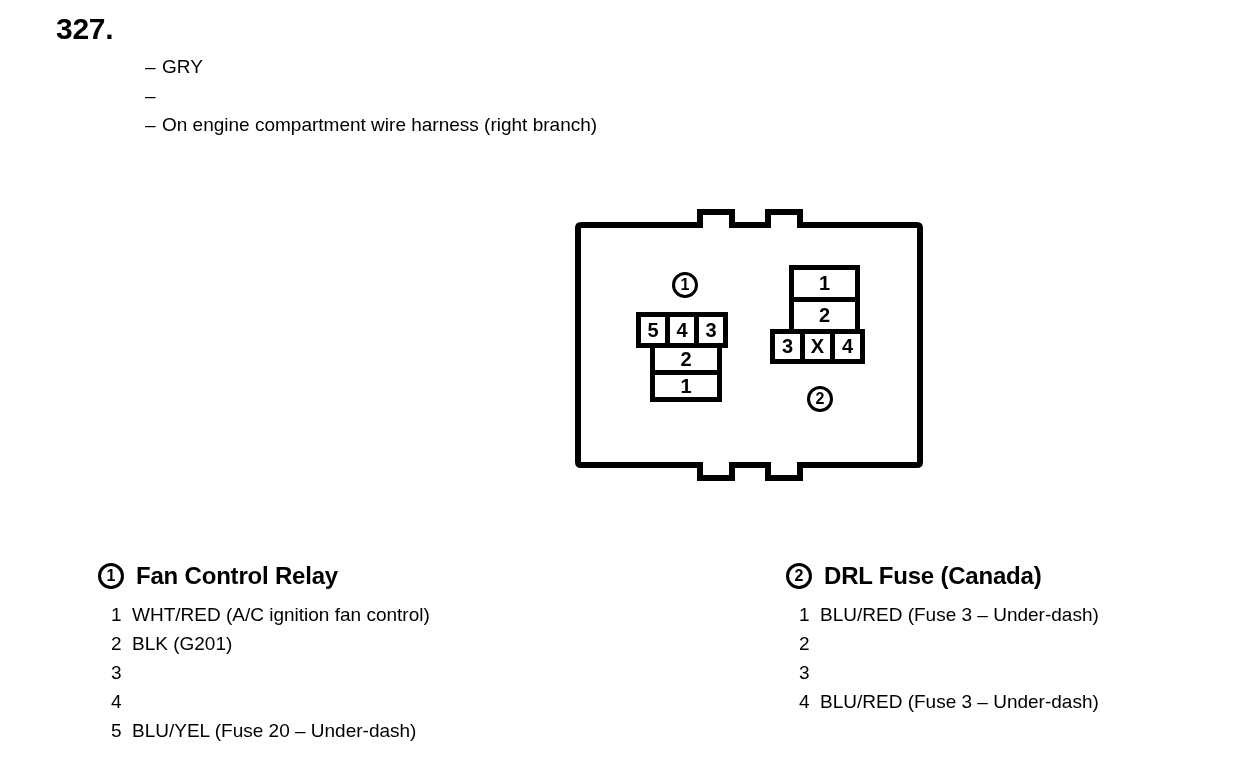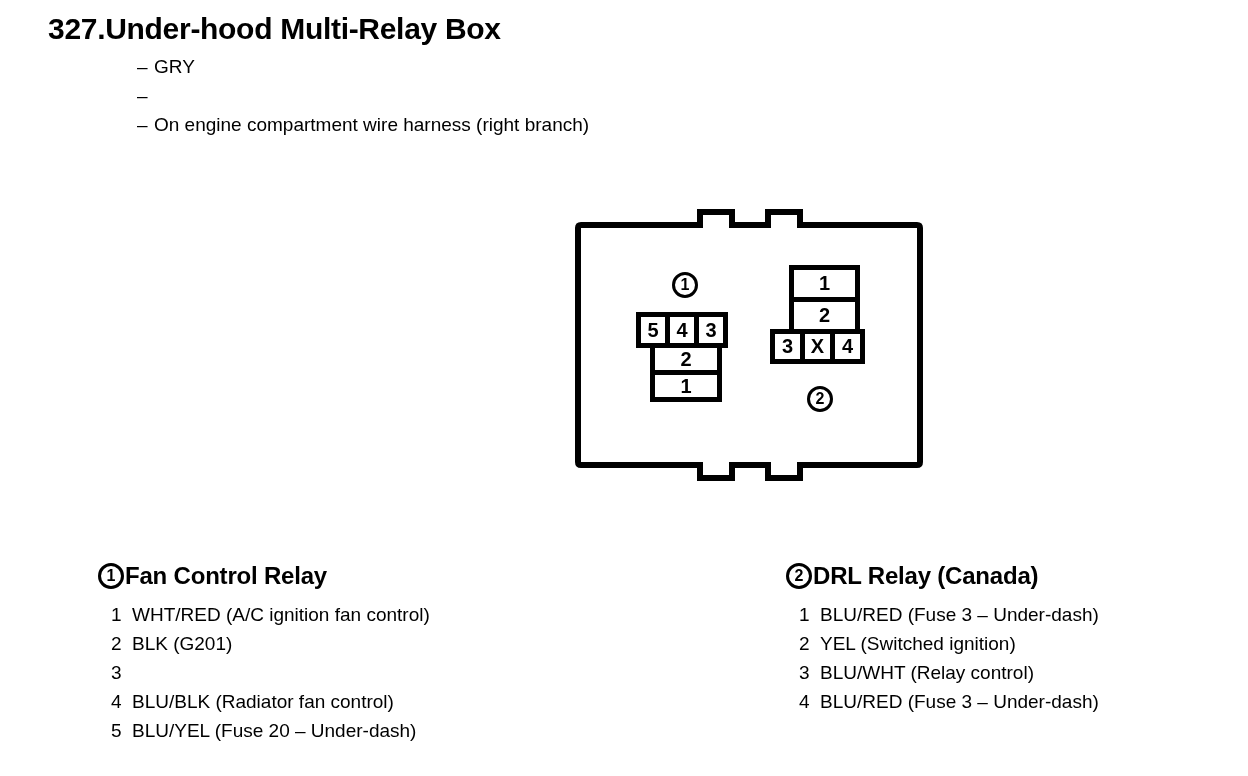--- a/index.html
+++ b/index.html
@@ -10,21 +10,21 @@
   body {
     width: 1248px;
     height: 776px;
     position: relative;
     font-family: "Liberation Sans", sans-serif;
     color: #000000;
     overflow: hidden;
   }
 
   
-  #header { position: absolute; left: 48px; top: 12px; }
+  #header { position: absolute; left: 56px; top: 12px; }
 
   #title-row {
     display: flex;
     align-items: baseline;
     font-size: 30px;
     font-weight: bold;
     letter-spacing: -0.3px;
     white-space: nowrap;
   }
 
@@ -120,21 +120,21 @@
     box-sizing: border-box;
     font-size: 16px;
     font-weight: bold;
     display: flex;
     align-items: center;
     justify-content: center;
     line-height: 1;
     flex: none;
   }
   .legend-title {
-    margin-left: 1px;
+    margin-left: 12px;
     font-size: 24px;
     font-weight: bold;
     letter-spacing: -0.2px;
   }
 
   .legend-items {
     margin-top: 10px;
     margin-left: 13px;
     font-size: 19px;
     line-height: 29px;
@@ -143,21 +143,20 @@
   .legend-item { display: flex; align-items: baseline; }
   .legend-item-num { width: 21px; flex: none; }
   .legend-item-text { }
 </style>
 </head>
 <body>
 
 <div id="header">
   <div id="title-row">
     <span>327.</span>
-    <span>Under-hood Multi-Relay Box</span>
   </div>
   <div id="subtitle-list">
     <div class="subtitle-line">
       <span class="subtitle-dash">–</span>
       <span>GRY</span>
     </div>
     <div class="subtitle-line">
       <span class="subtitle-dash">–</span>
     </div>
     <div class="subtitle-line">
@@ -238,45 +237,42 @@
     </div>
     <div class="legend-item">
       <span class="legend-item-num">2</span>
       <span class="legend-item-text">BLK (G201)</span>
     </div>
     <div class="legend-item">
       <span class="legend-item-num">3</span>
     </div>
     <div class="legend-item">
       <span class="legend-item-num">4</span>
-      <span class="legend-item-text">BLU/BLK (Radiator fan control)</span>
     </div>
     <div class="legend-item">
       <span class="legend-item-num">5</span>
       <span class="legend-item-text">BLU/YEL (Fuse 20 – Under-dash)</span>
     </div>
   </div>
 </div>
 
 <div class="legend" id="legend-2">
   <div class="legend-header">
     <span class="legend-badge">2</span>
-    <span class="legend-title">DRL Relay (Canada)</span>
+    <span class="legend-title">DRL Fuse (Canada)</span>
   </div>
   <div class="legend-items">
     <div class="legend-item">
       <span class="legend-item-num">1</span>
       <span class="legend-item-text">BLU/RED (Fuse 3 – Under-dash)</span>
     </div>
     <div class="legend-item">
       <span class="legend-item-num">2</span>
-      <span class="legend-item-text">YEL (Switched ignition)</span>
     </div>
     <div class="legend-item">
       <span class="legend-item-num">3</span>
-      <span class="legend-item-text">BLU/WHT (Relay control)</span>
     </div>
     <div class="legend-item">
       <span class="legend-item-num">4</span>
       <span class="legend-item-text">BLU/RED (Fuse 3 – Under-dash)</span>
     </div>
   </div>
 </div>
 
 </body></html>

